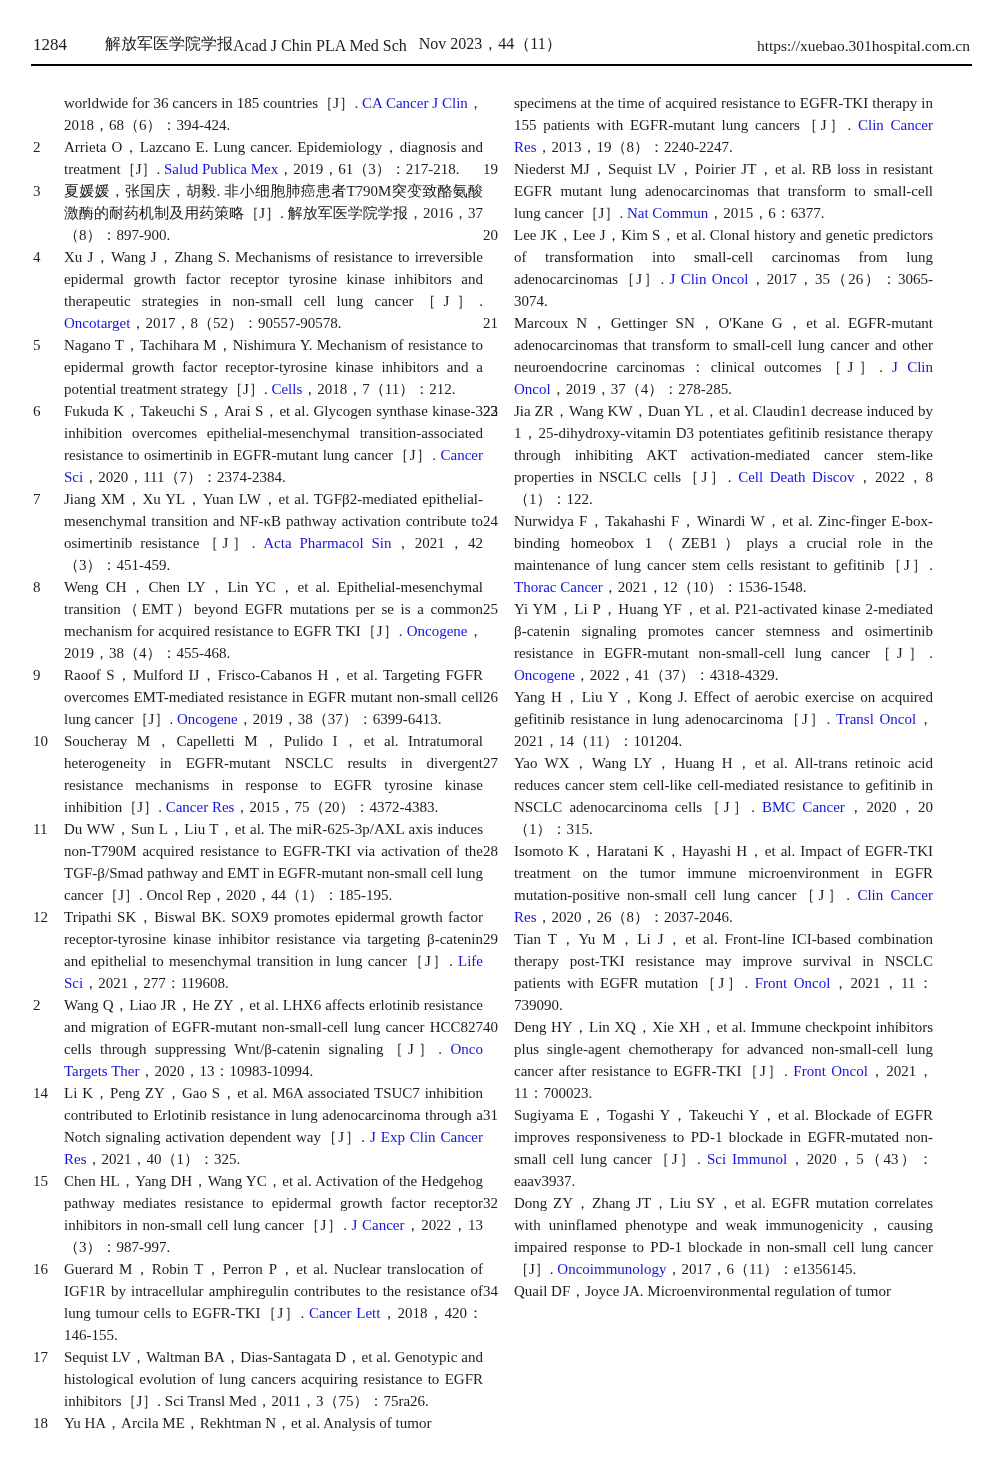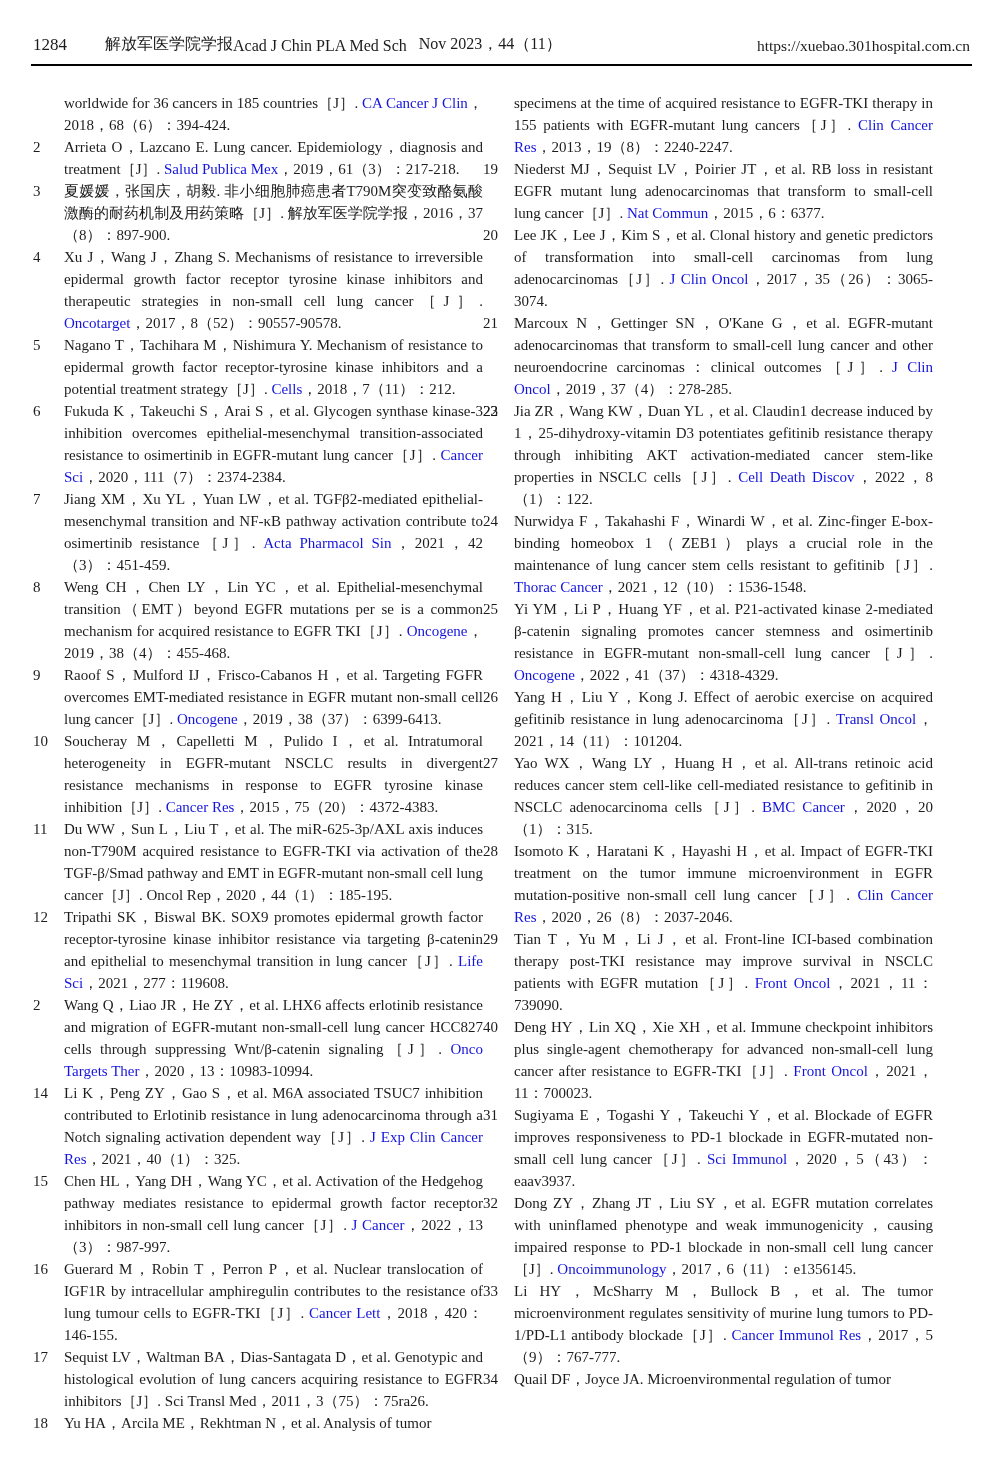--- a/index.html
+++ b/index.html
@@ -99,16 +99,15 @@
       <div class="ref-item"><span class="ref-num">23</span><span>Jia ZR，Wang KW，Duan YL，et al. Claudin1 decrease induced by 1，25-dihydroxy-vitamin D3 potentiates gefitinib resistance therapy through inhibiting AKT activation-mediated cancer stem-like properties in NSCLC cells［J］. </span><span class="journal-link">Cell Death Discov</span><span>，2022，8（1）：122.</span></div>
       <div class="ref-item"><span class="ref-num">24</span><span>Nurwidya F，Takahashi F，Winardi W，et al. Zinc-finger E-box-binding homeobox 1（ZEB1）plays a crucial role in the maintenance of lung cancer stem cells resistant to gefitinib［J］. </span><span class="journal-link">Thorac Cancer</span><span>，2021，12（10）：1536-1548.</span></div>
       <div class="ref-item"><span class="ref-num">25</span><span>Yi YM，Li P，Huang YF，et al. P21-activated kinase 2-mediated β-catenin signaling promotes cancer stemness and osimertinib resistance in EGFR-mutant non-small-cell lung cancer［J］. </span><span class="journal-link">Oncogene</span><span>，2022，41（37）：4318-4329.</span></div>
       <div class="ref-item"><span class="ref-num">26</span><span>Yang H，Liu Y，Kong J. Effect of aerobic exercise on acquired gefitinib resistance in lung adenocarcinoma［J］. </span><span class="journal-link">Transl Oncol</span><span>，2021，14（11）：101204.</span></div>
       <div class="ref-item"><span class="ref-num">27</span><span>Yao WX，Wang LY，Huang H，et al. All-trans retinoic acid reduces cancer stem cell-like cell-mediated resistance to gefitinib in NSCLC adenocarcinoma cells［J］. </span><span class="journal-link">BMC Cancer</span><span>，2020，20（1）：315.</span></div>
       <div class="ref-item"><span class="ref-num">28</span><span>Isomoto K，Haratani K，Hayashi H，et al. Impact of EGFR-TKI treatment on the tumor immune microenvironment in EGFR mutation-positive non-small cell lung cancer［J］. </span><span class="journal-link">Clin Cancer Res</span><span>，2020，26（8）：2037-2046.</span></div>
       <div class="ref-item"><span class="ref-num">29</span><span>Tian T，Yu M，Li J，et al. Front-line ICI-based combination therapy post-TKI resistance may improve survival in NSCLC patients with EGFR mutation［J］. </span><span class="journal-link">Front Oncol</span><span>，2021，11：739090.</span></div>
       <div class="ref-item"><span class="ref-num">40</span><span>Deng HY，Lin XQ，Xie XH，et al. Immune checkpoint inhibitors plus single-agent chemotherapy for advanced non-small-cell lung cancer after resistance to EGFR-TKI［J］. </span><span class="journal-link">Front Oncol</span><span>，2021，11：700023.</span></div>
       <div class="ref-item"><span class="ref-num">31</span><span>Sugiyama E，Togashi Y，Takeuchi Y，et al. Blockade of EGFR improves responsiveness to PD-1 blockade in EGFR-mutated non-small cell lung cancer［J］. </span><span class="journal-link">Sci Immunol</span><span>，2020，5（43）：eaav3937.</span></div>
       <div class="ref-item"><span class="ref-num">32</span><span>Dong ZY，Zhang JT，Liu SY，et al. EGFR mutation correlates with uninflamed phenotype and weak immunogenicity，causing impaired response to PD-1 blockade in non-small cell lung cancer［J］. </span><span class="journal-link">Oncoimmunology</span><span>，2017，6（11）：e1356145.</span></div>
-      <div class="ref-item"><span class="ref-num">33</span><span>Li HY，McSharry M，Bullock B，et al. The tumor microenvironment regulates sensitivity of murine lung tumors to PD-1/PD-L1 antibody blockade［J］. </span><span class="journal-link">Cancer Immunol Res</span><span>，2017，5（9）：767-777.</span></div>
       <div class="ref-item"><span class="ref-num">34</span><span>Quail DF，Joyce JA. Microenvironmental regulation of tumor</span></div>
     </div>
 </div>
 
 </body></html>

